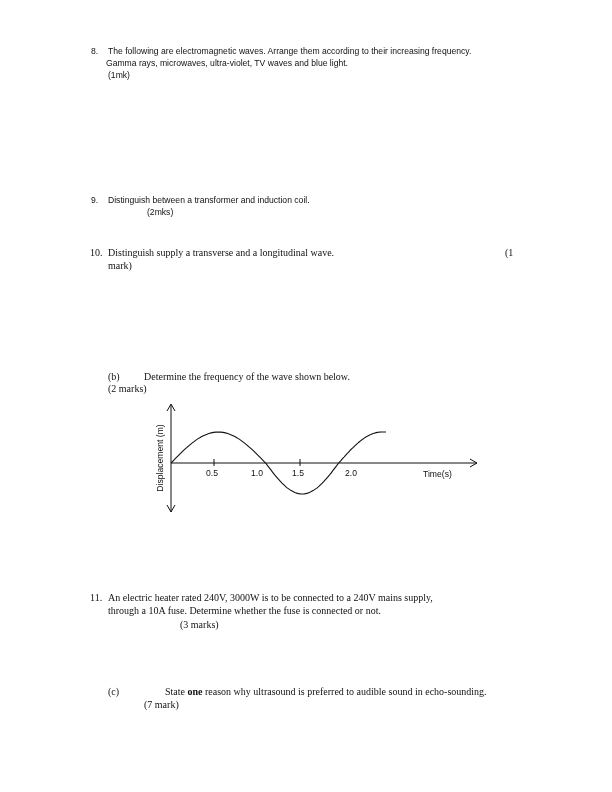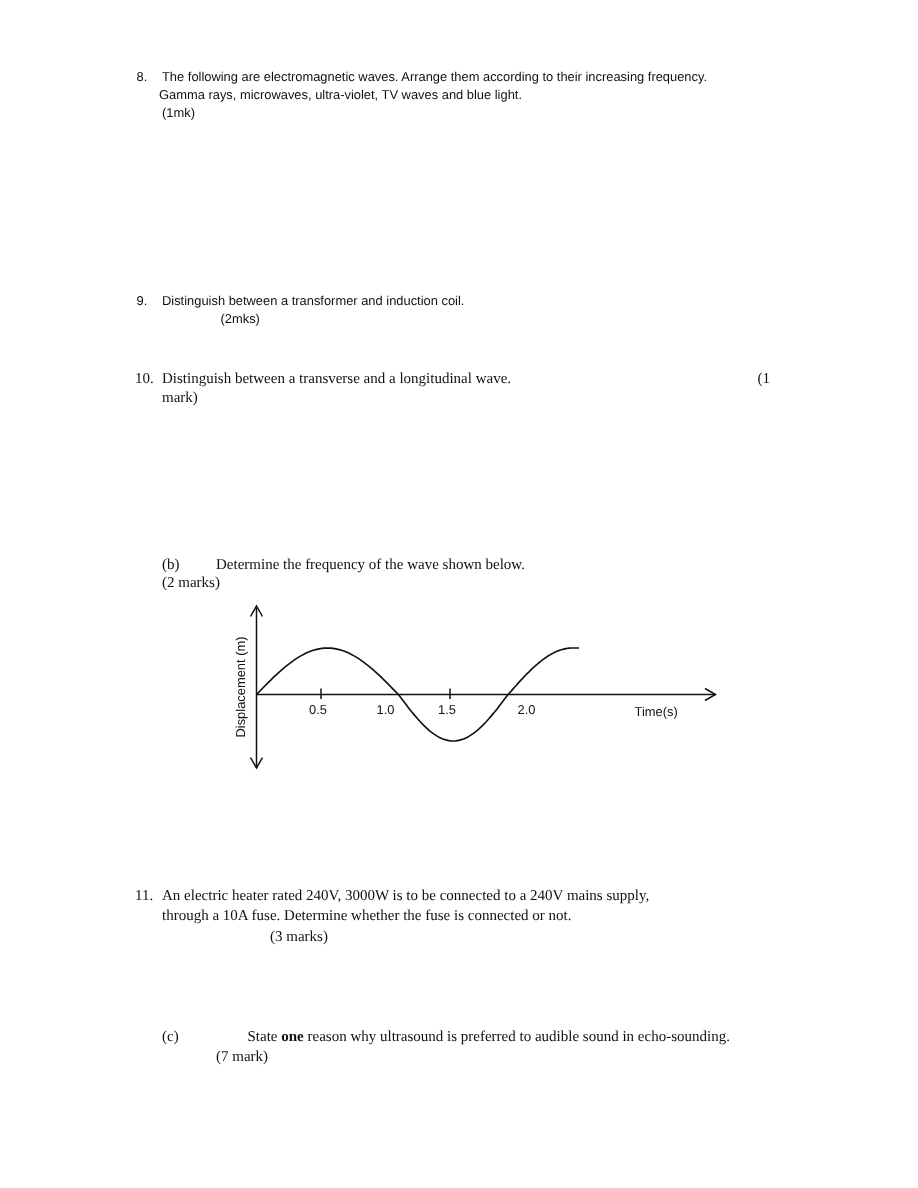--- a/index.html
+++ b/index.html
@@ -16,21 +16,21 @@
 <div class="abs sans" style="left:91px; top:45px;">8.</div>
 <div class="abs sans" style="left:108px; top:45px;">The following are electromagnetic waves. Arrange them according to their increasing frequency.</div>
 <div class="abs sans" style="left:106px; top:57px;">Gamma rays, microwaves, ultra-violet, TV waves and blue light.</div>
 <div class="abs sans" style="left:108px; top:69px;">(1mk)</div>
 
 <div class="abs sans" style="left:91px; top:194px;">9.</div>
 <div class="abs sans" style="left:108px; top:194px;">Distinguish between a transformer and induction coil.</div>
 <div class="abs sans" style="left:108px; top:206px;margin-left:39px;">(2mks)</div>
 
 <div class="abs serif" style="left:90px; top:247px;">10.</div>
-<div class="abs serif" style="left:108px; top:247px;">Distinguish between a transverse and a longitudinal wave.</div>
+<div class="abs serif" style="left:108px; top:247px;">Distinguish supply a transverse and a longitudinal wave.</div>
 <div class="abs serif" style="left:505px; top:247px;">(1</div>
 <div class="abs serif" style="left:108px; top:260px;">mark)</div>
 
 <div class="abs serif" style="left:108px; top:371px;">(b)</div>
 <div class="abs serif" style="left:144px; top:371px;">Determine the frequency of the wave shown below.</div>
 <div class="abs serif" style="left:108px; top:383px;">(2 marks)</div>
 
 <svg id="wave-svg" width="612" height="792" style="position:absolute; left:0; top:0;">
   <defs></defs>
 

